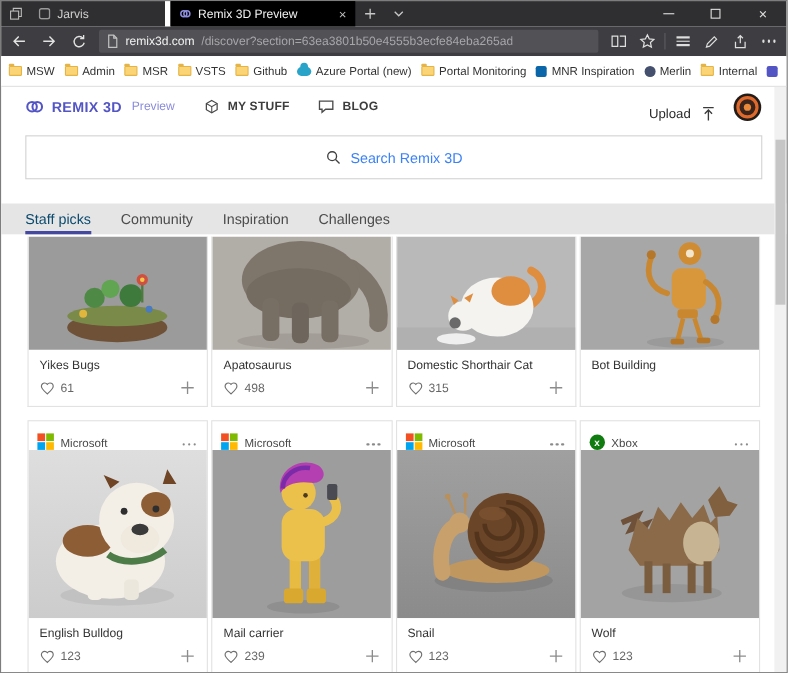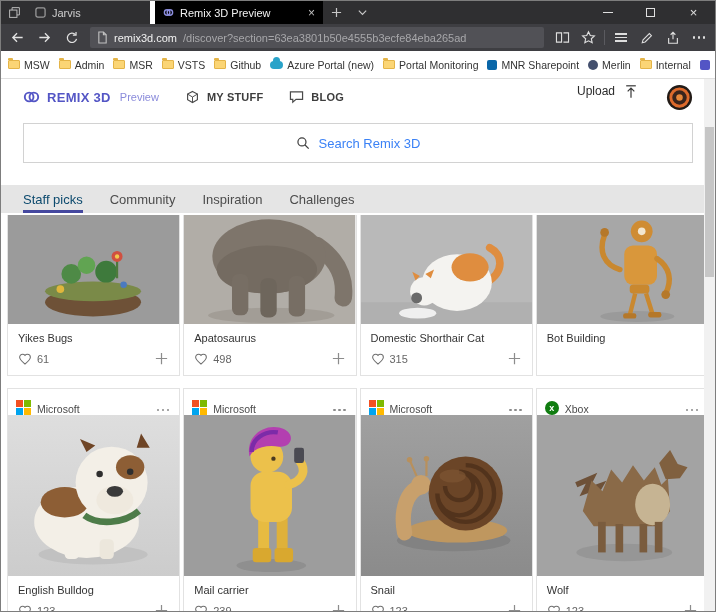--- a/index.html
+++ b/index.html
@@ -42,31 +42,31 @@
   .ic-cloud::before{content:"";position:absolute;top:-4px;left:3px;width:7px;height:7px;background:#2aa3c9;border-radius:50%}
   .ic-sp{width:10px;height:10px;background:#0a66a8;border-radius:2px;flex:none}
   .ic-merlin{width:10px;height:10px;background:#44506e;border-radius:50%;flex:none}
   .ic-remix{width:10px;height:10px;background:#5355c5;border-radius:2px;flex:none}
   
   .pageheader{height:36px;display:flex;align-items:center;padding:0 22px}
   .brand{display:flex;align-items:center;gap:7px}
   .brand-name{font-size:13px;font-weight:bold;color:#5355c5;letter-spacing:.3px}
   .brand-suffix{font-size:11px;color:#8a8bdb;margin-left:2px}
   .hnav{display:flex;align-items:center;gap:7px;margin-left:26px;font-size:11px;font-weight:bold;color:#3d3d3d;letter-spacing:.2px}
-  .hright{margin-left:auto;display:flex;align-items:flex-start;gap:28px}
+  .hright{margin-left:auto;display:flex;align-items:flex-end;gap:15px}
   .upload{display:flex;align-items:center;gap:9px;font-size:12px;color:#2b2b2b}
   
   .searchbar{margin:8px 22px 0;height:40px;border:1px solid #d2d2d2;display:flex;align-items:center;
     justify-content:center;gap:9px;color:#3b82f6;font-size:13px;background:#fff;cursor:text}
   
   .tabstrip{margin-top:22px;height:28px;background:#e5e5e5;display:flex;padding:0 22px;gap:27px}
   .ptab{display:flex;align-items:center;font-size:13px;color:#4c4c4c;border-bottom:3px solid transparent;padding-top:3px;cursor:pointer}
   .ptab.active{color:#0c4a6e;border-bottom-color:#45489f}
   
-  .grid{display:grid;grid-template-columns:repeat(4,1fr);gap:3px;padding:0 6px}
+  .grid{display:grid;grid-template-columns:repeat(4,1fr);gap:3px;padding:0 24px}
   .grid.row1{margin-top:2px}
   .grid.row2{margin-top:12px}
   .card{background:#fff;border:1px solid #e2e2e2;display:flex;flex-direction:column}
   .row1 .card{border-top:none}
   .cimg{width:100%;line-height:0}
   .cimg svg{width:100%;display:block}
   .chead{height:26px;display:flex;align-items:flex-end;padding:0 8px;gap:6px;font-size:10.5px;color:#4a4a4a}
   .cdots{margin-left:auto;display:flex;gap:2.5px;padding:4px 2px;cursor:pointer}
   .cdots i{width:2.5px;height:2.5px;border-radius:50%;background:#8a8a8a}
   .ctitle{padding:8px 10px 0;font-size:11px;color:#333;white-space:nowrap;overflow:hidden;height:21px}
@@ -219,21 +219,21 @@
     <span class="favitem">
         <span class="ic-cloud"></span>
         <span>Azure Portal (new)</span>
       </span>
     <span class="favitem">
         <span class="folder"></span>
         <span>Portal Monitoring</span>
       </span>
     <span class="favitem">
         <span class="ic-sp"></span>
-        <span>MNR Sharepoint</span>
+        <span>MNR Inspiration</span>
       </span>
     <span class="favitem">
         <span class="ic-merlin"></span>
         <span>Merlin</span>
       </span>
     <span class="favitem">
         <span class="folder"></span>
         <span>Internal</span>
       </span>
     <span class="favitem">

